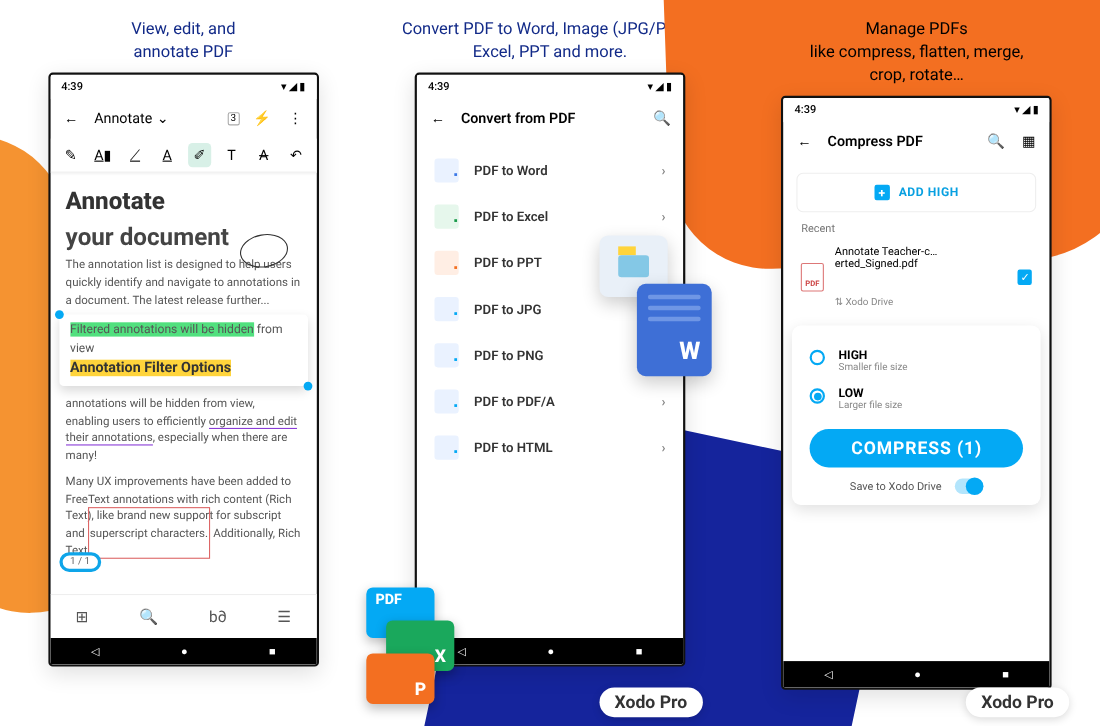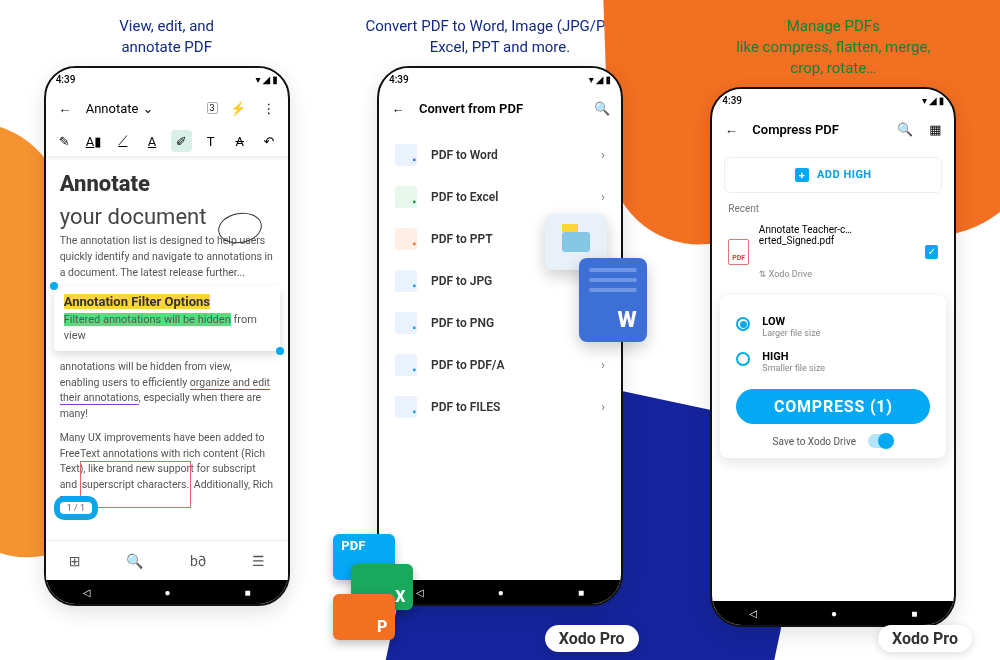--- a/index.html
+++ b/index.html
@@ -18,21 +18,21 @@
   }
   .headline {
     text-align: center;
     font-weight: 400;
     font-size: 15px;
     line-height: 1.4;
     padding: 0 30px 8px;
   }
   .p1 .headline { color: #122a88; }
   .p2 .headline { color: #122a88; }
-  .p3 .headline { color: #15803d; }
+  .p3 .headline { color: #000000; }
   .p3-bg {
     position: absolute; z-index: 0;
     top: -40px; left: -60px; right: -40px; height: 280px;
     background: #f36f21;
     border-bottom-left-radius: 90px;
     border-bottom-right-radius: 110px;
     transform: rotate(-2deg);
   }
   .p1-bg {
     position:absolute; z-index:0;
@@ -46,21 +46,21 @@
     background:#15249c; border-radius:60px; transform:rotate(12deg);
   }
   
   .phone {
     position: relative; z-index: 2;
     width: 246px;
     height: 540px;
     margin: 0 auto;
     background: #fff;
     border: 2px solid #111;
-    border-radius: 32px;
+    border-radius: 4px;
     overflow: hidden;
     box-shadow: 0 6px 20px rgba(0,0,0,.12);
   }
   .statusbar {
     height: 22px; display:flex; align-items:center; justify-content:space-between;
     padding: 0 10px; font-size: 10px; font-weight:500;
     background:#fff;
   }
   .statusbar .right { display:flex; gap:2px; align-items:center; }
   .sb-icon { font-size:10px; }
@@ -79,35 +79,35 @@
   }
   .tool { width:22px; height:22px; display:flex; align-items:center; justify-content:center;
           border-radius:4px; font-size:13px; position:relative;}
   .tool.active { background:#d8f0e7; }
   .doc {
     padding: 10px 14px; font-size: 10.5px; color:#555; line-height:1.5;
     position:relative;
   }
   .doc h1 { font-size: 22px; color:#444; }
   .doc h1 .bold { font-weight:800; color:#333; }
-  .doc h1 .light{ font-weight:400; }
+  .doc h1 .light{ font-weight:700; }
   .doc .underline-purple { border-bottom:1px solid #8a3cd8; }
   .doc .box-red { border:1px solid #d66; padding:16px 1px;text-align:center; }
   .circle-anno { position:absolute; width:44px; height:30px; border:1.5px solid #333;
                  border-radius:50%; right:26px; top:56px; transform:rotate(-10deg);}
   .filter-card {
     background:#fff; border-radius:4px; box-shadow:0 4px 10px rgba(0,0,0,.15);
     padding:6px 10px; margin:6px -6px 8px; position:relative; font-size:11px;
   }
   .hl-yellow { background:#ffd43b; font-weight:700; font-size:13px; color:#333;}
   .hl-green { background:#51e07e; }
   .handle { position:absolute; width:8px; height:8px; border-radius:50%; background:#04a9f4;}
   .handle.tl{ left:-4px; top:-4px;} .handle.br{ right:-4px; bottom:-4px;}
   .pagecount { position:absolute; left:8px; bottom:84px;
-               border:6px solid #0ea5e9; border-radius:10px; background:#fff;
+               border:3px solid #0ea5e9; border-radius:10px; background:#fff;
                font-size:9px; padding:1px 7px; color:#666;}
   .bottombar {
     position:absolute; left:0; right:0; bottom:24px; height:40px;
     display:flex; justify-content:space-around; align-items:center;
     border-top:1px solid #eee; background:#fff; font-size:14px; color:#555;
   }
   .navbar {
     position:absolute; left:0; right:0; bottom:0; height:24px; background:#000;
     display:flex; justify-content:space-around; align-items:center; color:#fff; font-size:10px;
   }
@@ -233,24 +233,24 @@
     </div>
     <div class="doc">
       <h1>
         <span class="bold">Annotate</span><br>
         <span class="light">your document</span>
       </h1>
       <div class="circle-anno"></div>
       <p>The annotation list is designed to help users quickly identify and navigate to annotations in a document. The latest release further...</p>
       <div class="filter-card">
         <span class="handle tl"></span>
-        <div><span class="hl-yellow">Annotation Filter Options</span></div>
         <div>
           <span class="hl-green">Filtered annotations will be hidden</span><span> from view</span>
         </div>
+        <div><span class="hl-yellow">Annotation Filter Options</span></div>
         <span class="handle br"></span>
       </div>
       <p>
         <span>annotations will be hidden from view, enabling users to efficiently </span><span class="underline-purple">organize and edit their annotations</span><span>, especially when there are many!</span>
       </p>
       <p style="margin-top:8px">
         <span>Many UX improvements have been added to FreeText annotations with rich content (Rich Text), like brand new support for subscript and </span><span class="box-red">superscript characters.</span><span> Additionally, Rich Text</span>
       </p>
     </div>
     <div class="pagecount">1 / 1</div>
@@ -311,21 +311,21 @@
           <span>PDF to PNG</span>
           <span class="chev">›</span>
         </div>
         <div class="row">
           <span class="ficon fi-j">▪</span>
           <span>PDF to PDF/A</span>
           <span class="chev">›</span>
         </div>
         <div class="row">
           <span class="ficon fi-j">▪</span>
-          <span>PDF to FILES</span>
+          <span>PDF to HTML</span>
           <span class="chev">›</span>
         </div>
       </div>
     <div class="navbar">
       <span>◁</span>
       <span>●</span>
       <span>■</span>
     </div>
   </div>
   <div class="deco-card deco-img"></div>
@@ -370,33 +370,33 @@
       <div class="pdf-ico">PDF</div>
       <div>
         <div>Annotate Teacher-c…erted_Signed.pdf</div>
         <div class="meta">⇅ Xodo Drive</div>
       </div>
       <div class="checkbox">✓</div>
     </div>
 
     <div class="card">
       <div class="radio-row">
+        <div class="radio"></div>
+        <div class="txt">
+          <div>HIGH</div>
+          <div>Smaller file size</div>
+        </div>
+      </div>
+      <div class="radio-row">
         <div class="radio on"></div>
         <div class="txt">
           <div>LOW</div>
           <div>Larger file size</div>
         </div>
       </div>
-      <div class="radio-row">
-        <div class="radio"></div>
-        <div class="txt">
-          <div>HIGH</div>
-          <div>Smaller file size</div>
-        </div>
-      </div>
       <div class="big-btn">COMPRESS (1)</div>
       <div class="save-row">
         <span>Save to Xodo Drive</span>
         <div class="toggle"></div>
       </div>
     </div>
 
     <div class="navbar">
       <span>◁</span>
       <span>●</span>

